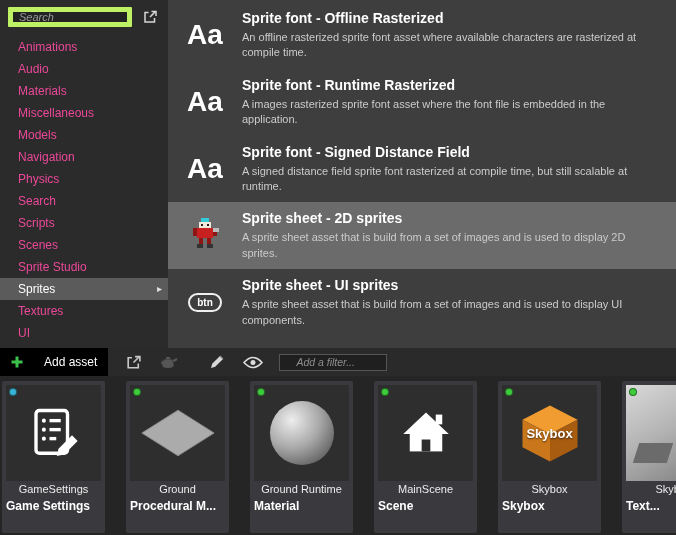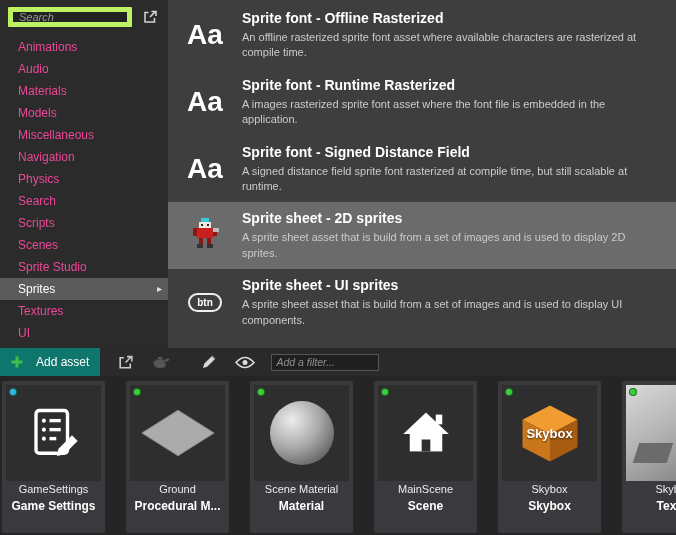--- a/index.html
+++ b/index.html
@@ -23,37 +23,37 @@
   .trow{display:flex;align-items:center;padding:8px 14px 8px 0}
   .trow.selected{background:#6b6b6b}
   .ticon{width:74px;flex:none;display:flex;align-items:center;justify-content:center;color:#fff}
   .aa{font-size:28px;font-weight:bold;line-height:1;color:#fff}
   .btnbox{border:2px solid #f0f0f0;border-radius:11px;padding:2px 7px;font-size:10px;font-weight:bold;color:#fff}
   .ttitle{font-size:14px;font-weight:600;color:#fff;margin-bottom:4px}
   .tdesc{font-size:11px;color:#cbcbcb;line-height:1.4;max-width:432px}
 
   
   .toolbar{position:absolute;top:348px;left:0;width:676px;height:28px;background:#2a2a2a;display:flex;align-items:center}
-  .add{height:28px;background:#0f766e;border:none;color:#fff;font-size:12px;display:flex;align-items:center;gap:13px;
+  .add{height:28px;background:#000000;border:none;color:#fff;font-size:12px;display:flex;align-items:center;gap:21px;
        padding:0 11px;font-family:inherit;cursor:pointer}
   .tb-icon{margin-left:14px;display:inline-flex;width:22px;height:20px;align-items:center;justify-content:center;cursor:pointer}
   .tb-icon.gap{margin-left:26px}
   .filter{margin-left:15px;width:108px;height:17px;background:#1f1f1f;border:1px solid #555;color:#ccc;
-          font-size:10.5px;padding:0 4px;font-family:inherit}
+          font-size:10.5px;padding:0 16px;font-family:inherit}
   .filter::placeholder{color:#8f8f8f;font-style:italic}
 
   
   .assets{position:absolute;top:376px;left:0;width:676px;height:159px;background:#252526;
           display:flex;gap:21px;padding:5px 0 0 2px;overflow:hidden}
   .tile{width:103px;height:152px;flex:none;background:#3a3a3e;padding:4px;border-radius:2px}
   .thumb{position:relative;width:95px;height:96px;background:#2e2e2e;display:flex;align-items:center;justify-content:center}
   .thumb-tex{background:linear-gradient(150deg,#d9d9d9 0%,#b3b3b3 45%,#787878 100%)}
   .dot{position:absolute;top:3px;left:3px;width:8px;height:8px;border-radius:50%;border:1px solid rgba(0,0,0,.45)}
   .aname{font-size:11px;color:#ececec;text-align:center;margin-top:2px;white-space:nowrap;overflow:hidden}
-  .atype{font-size:12px;color:#fff;font-weight:bold;text-align:center;margin-top:4px;white-space:nowrap;overflow:hidden}
+  .atype{font-size:12px;color:#fff;font-weight:bold;margin-top:4px;white-space:nowrap;overflow:hidden}
   .sphere{width:64px;height:64px;border-radius:50%;background:radial-gradient(circle at 34% 30%,#ededed,#a9a9a9 45%,#4c4c4c 92%)}
   .skylabel{position:absolute;left:0;right:0;top:50%;transform:translateY(-50%);text-align:center;color:#fff;
             font-weight:bold;font-size:13px;text-shadow:0 1px 2px rgba(0,0,0,.65)}
   .texshape{position:absolute;left:10px;bottom:18px;width:34px;height:20px;background:#6b6b6b;transform:skewX(-18deg)}
 </style>
 </head>
 <body>
 
 <div class="dialog">
 
@@ -65,22 +65,22 @@
             <path d="M6.5 3.5H3v9.5h9.5V9" fill="none" stroke="#d6d6d6" stroke-width="1.5"></path>
             <path d="M9.5 2.5H14V7" fill="none" stroke="#d6d6d6" stroke-width="1.5"></path>
             <path d="M13.6 2.4L8 8" fill="none" stroke="#d6d6d6" stroke-width="1.5"></path>
           </svg>
       </span>
     </div>
     <ul class="cats">
       <li>Animations</li>
       <li>Audio</li>
       <li>Materials</li>
+      <li>Miscellaneous</li>
       <li>Models</li>
-      <li>Miscellaneous</li>
       <li>Navigation</li>
       <li>Physics</li>
       <li>Search</li>
       <li>Scripts</li>
       <li>Scenes</li>
       <li>Sprite Studio</li>
       <li class="selected">
         <span>Sprites</span>
         <span class="chev">▸</span>
       </li>
@@ -232,21 +232,21 @@
     </div>
     <div class="aname">Ground</div>
     <div class="atype">Procedural M...</div>
   </div>
 
   <div class="tile">
     <div class="thumb">
       <span class="dot" style="background: rgb(62, 203, 62);"></span>
       <div class="sphere"></div>
     </div>
-    <div class="aname">Scene Material</div>
+    <div class="aname">Ground Runtime</div>
     <div class="atype">Material</div>
   </div>
 
   <div class="tile">
     <div class="thumb">
       <span class="dot" style="background: rgb(62, 203, 62);"></span>
       <svg width="52" height="52" viewBox="0 0 48 48">
         <polygon points="24,5 45,25 3,25" fill="#ffffff"></polygon>
         <rect x="33" y="7" width="6" height="9" fill="#ffffff"></rect>
         <rect x="9" y="24" width="30" height="17" fill="#ffffff"></rect>

